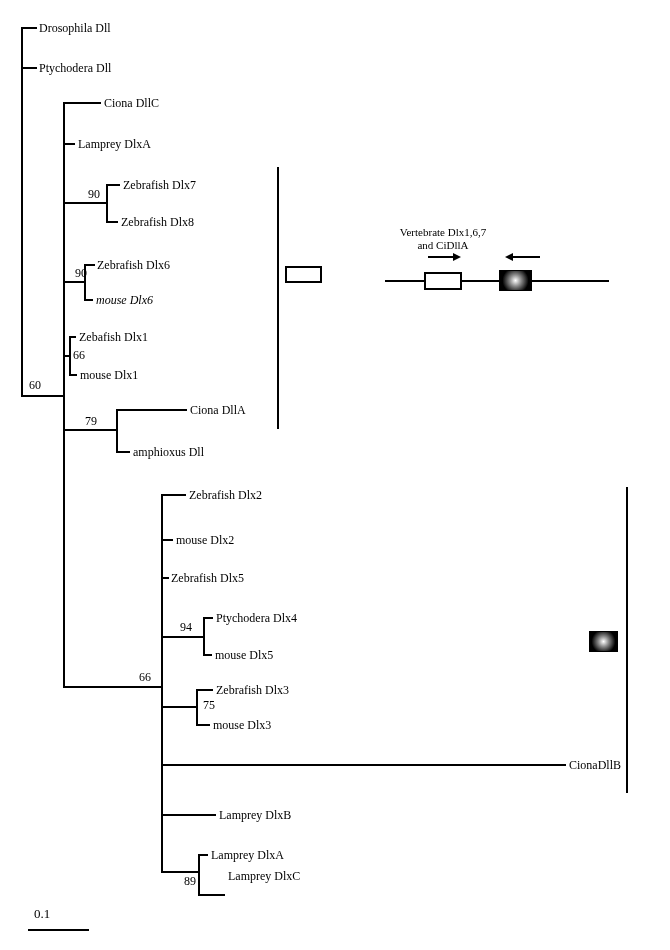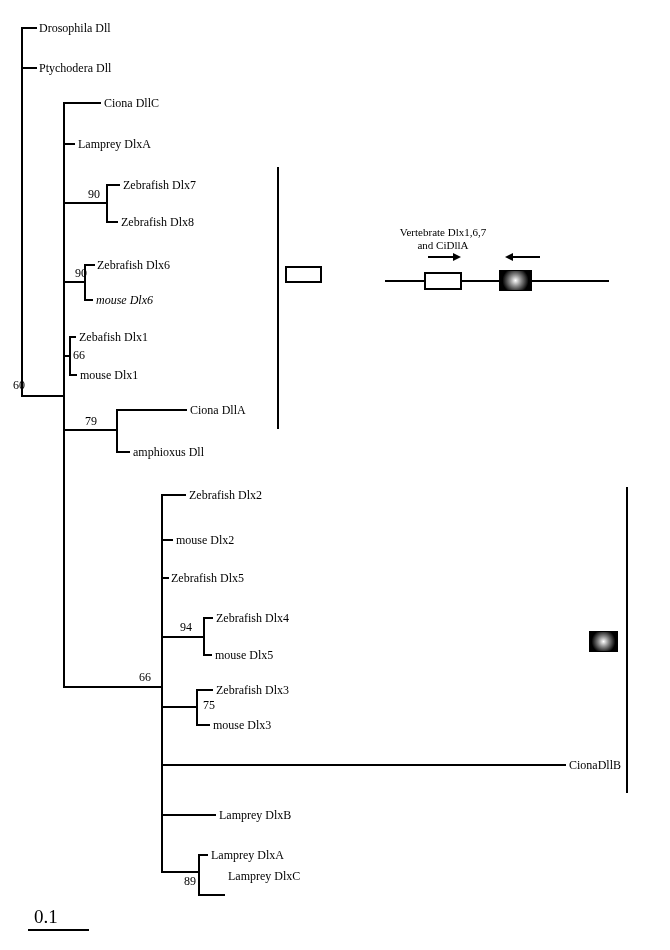--- a/index.html
+++ b/index.html
@@ -26,21 +26,21 @@
   .arrowhead{position:absolute;width:0;height:0;}
   .gene-label{
     position:absolute;
     font-size:11px;line-height:13px;text-align:center;color:#000;
     width:110px;
   }
   #gene-left{left:388px;top:226px;}
   #gene-right{left:468px;top:226px;}
   #scale-label{
     position:absolute;left:34px;top:906px;
-    font-size:19px;color:#000;
+    font-size:13px;color:#000;
   }
 </style>
 </head>
 <body>
 
 <div id="figure">
   <div id="tree-canvas">
       <div class="seg" style="background: rgb(0, 0, 0); left: 21px; top: 27px; width: 2px; height: 370px;"></div>
       <div class="seg" style="background: rgb(0, 0, 0); left: 22px; top: 27px; width: 15px; height: 2px;"></div>
       <div class="seg" style="background: rgb(0, 0, 0); left: 22px; top: 67px; width: 15px; height: 2px;"></div>
@@ -91,32 +91,32 @@
       <span class="taxon" style="left: 121px; top: 214px;">Zebrafish Dlx8</span>
       <span class="taxon" style="left: 97px; top: 257px;">Zebrafish Dlx6</span>
       <span class="taxon" style="left: 96px; top: 292px; font-style: italic;">mouse Dlx6</span>
       <span class="taxon" style="left: 79px; top: 329px; text-align: right;">Zebafish Dlx1</span>
       <span class="taxon" style="left: 80px; top: 367px;">mouse Dlx1</span>
       <span class="taxon" style="left: 190px; top: 402px;">Ciona DllA</span>
       <span class="taxon" style="left: 133px; top: 444px;">amphioxus Dll</span>
       <span class="taxon" style="left: 189px; top: 487px;">Zebrafish Dlx2</span>
       <span class="taxon" style="left: 176px; top: 532px;">mouse Dlx2</span>
       <span class="taxon" style="left: 171px; top: 570px;">Zebrafish Dlx5</span>
-      <span class="taxon" style="left: 216px; top: 610px;">Zebrafish Dlx4</span>
+      <span class="taxon" style="left: 216px; top: 610px;">Ptychodera Dlx4</span>
       <span class="taxon" style="left: 215px; top: 647px;">mouse Dlx5</span>
       <span class="taxon" style="left: 216px; top: 682px;">Zebrafish Dlx3</span>
       <span class="taxon" style="left: 213px; top: 717px;">mouse Dlx3</span>
       <span class="taxon" style="left: 569px; top: 757px;">CionaDllB</span>
       <span class="taxon" style="left: 219px; top: 807px; text-align: right;">Lamprey DlxB</span>
       <span class="taxon" style="left: 211px; top: 847px;">Lamprey DlxA</span>
       <span class="taxon" style="left: 228px; top: 868px;">Lamprey DlxC</span>
       <span class="boot" style="left: 88px; top: 186px;">90</span>
       <span class="boot" style="left: 75px; top: 265px;">90</span>
       <span class="boot" style="left: 73px; top: 347px;">66</span>
-      <span class="boot" style="left: 13px; top: 377px; text-align: right;">60</span>
+      <span class="boot" style="left: 29px; top: 377px; text-align: right;">60</span>
       <span class="boot" style="left: 85px; top: 413px;">79</span>
       <span class="boot" style="left: 180px; top: 619px;">94</span>
       <span class="boot" style="left: 139px; top: 669px;">66</span>
       <span class="boot" style="left: 203px; top: 697px;">75</span>
       <span class="boot" style="left: 184px; top: 873px;">89</span>
       <div class="seg" style="background: rgb(0, 0, 0); left: 277px; top: 167px; width: 2px; height: 262px;"></div>
       <div class="seg" style="background: rgb(0, 0, 0); left: 626px; top: 487px; width: 2px; height: 306px;"></div>
       <div class="marker open-box" style="left: 285px; top: 266px; width: 37px; height: 17px;"></div>
       <div class="marker filled-box" style="left: 589px; top: 631px; width: 29px; height: 21px;"></div>
       <div class="seg" style="background: rgb(0, 0, 0); left: 385px; top: 280px; width: 224px; height: 2px;"></div>

